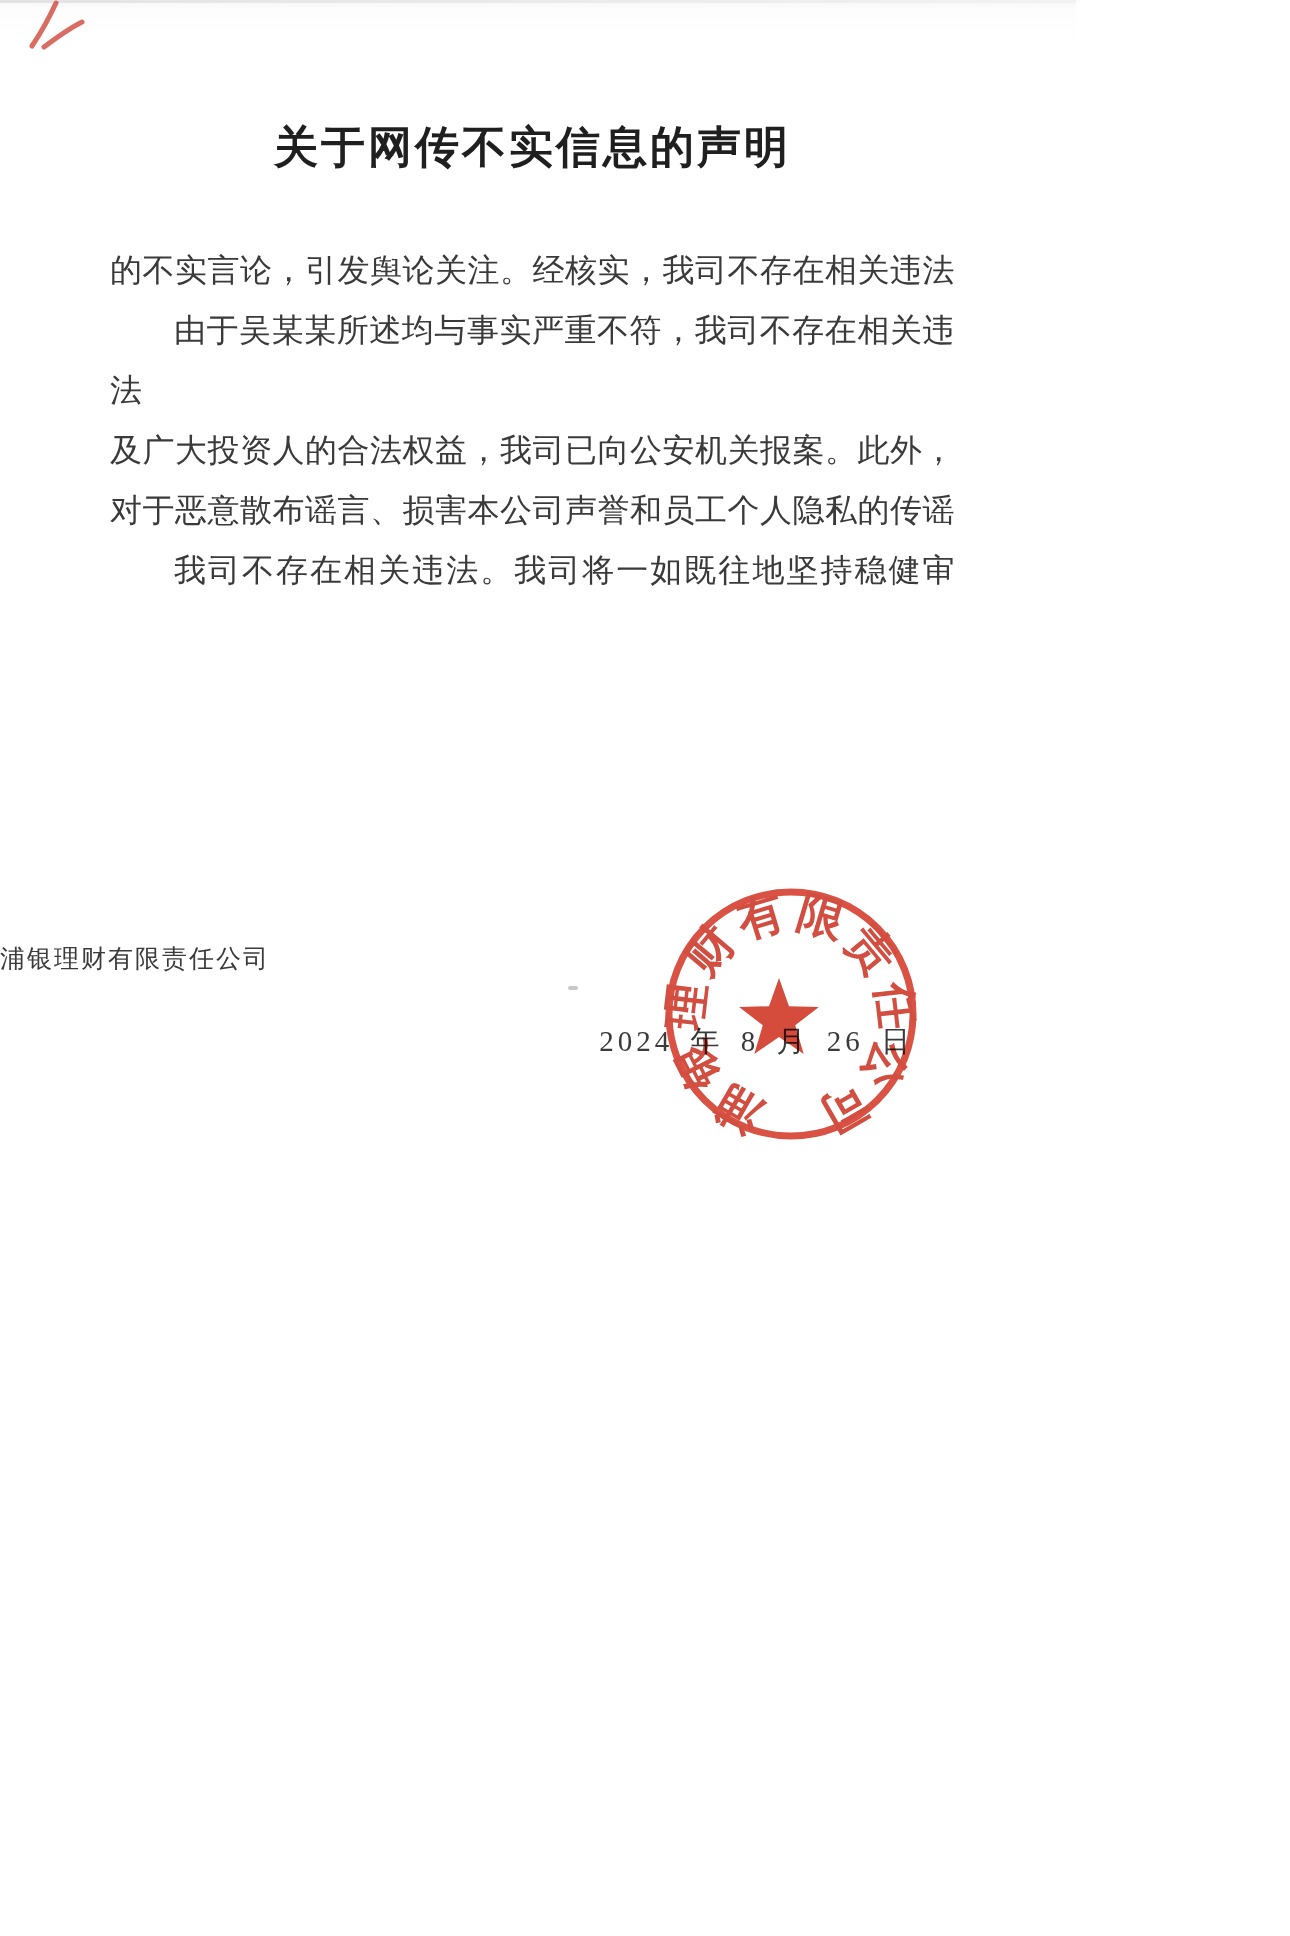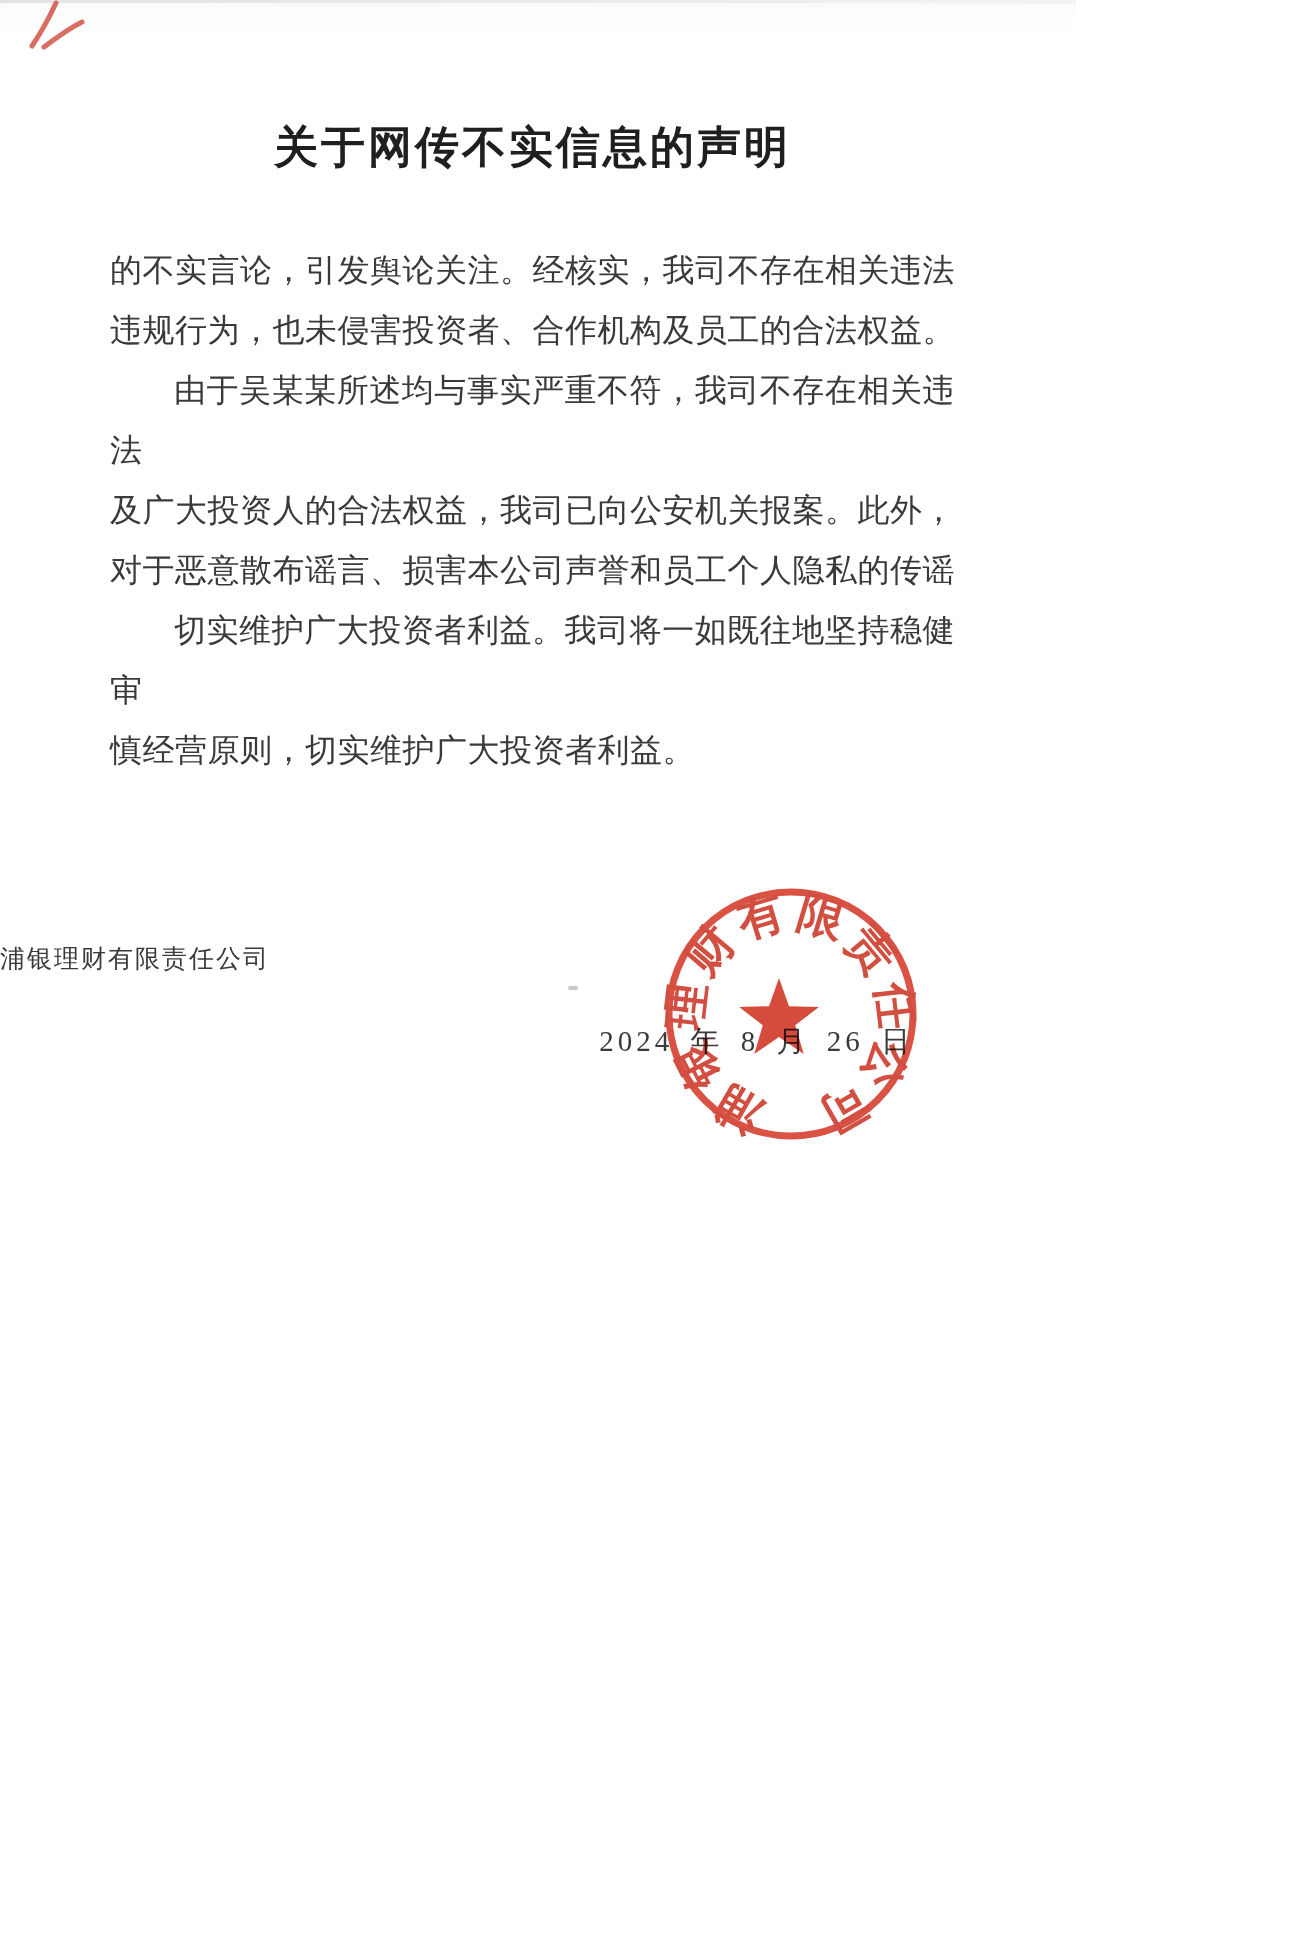--- a/index.html
+++ b/index.html
@@ -84,26 +84,24 @@
     <svg width="64" height="52" viewBox="0 0 64 52">
       <path d="M8,46 C16,34 26,16 32,3" fill="none" stroke="#d0493a" stroke-width="5" stroke-linecap="round"></path>
       <path d="M20,47 C32,38 46,28 58,22" fill="none" stroke="#d0493a" stroke-width="5" stroke-linecap="round"></path>
     </svg>
   </div>
 
   <h1 class="title">关于网传不实信息的声明</h1>
 
   <div class="body-text">
       <div class="line">的不实言论，引发舆论关注。经核实，我司不存在相关违法</div>
-      <div class="line last">违规行为，也未侵害投资者、合作机构及员工的合法权益。</div>
       <div class="line first">由于吴某某所述均与事实严重不符，我司不存在相关违法</div>
       <div class="line">及广大投资人的合法权益，我司已向公安机关报案。此外，</div>
       <div class="line">对于恶意散布谣言、损害本公司声誉和员工个人隐私的传谣</div>
-      <div class="line first">切实维护广大投资者利益。我司将一如既往地坚持稳健审</div>
-      <div class="line last">慎经营原则，切实维护广大投资者利益。</div>
+      <div class="line first">我司不存在相关违法。我司将一如既往地坚持稳健审</div>
     </div>
 
   <div class="ink-speck"></div>
 
   <div class="signature">浦银理财有限责任公司</div>
 
   <div class="doc-date">2024 年 8 月 26 日</div>
 
   <div class="seal">
     <svg width="272" height="272" viewBox="0 0 272 272">

